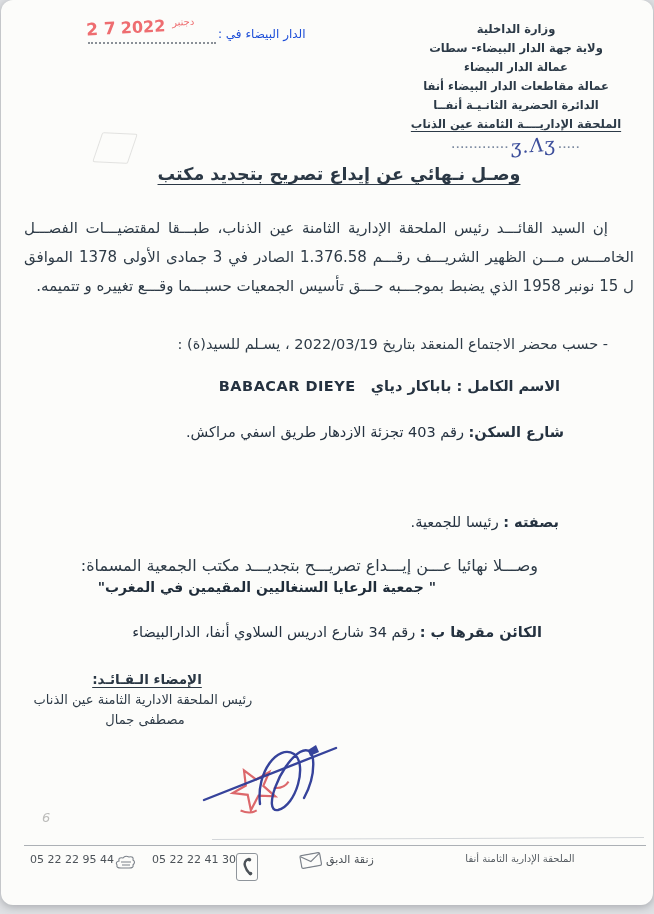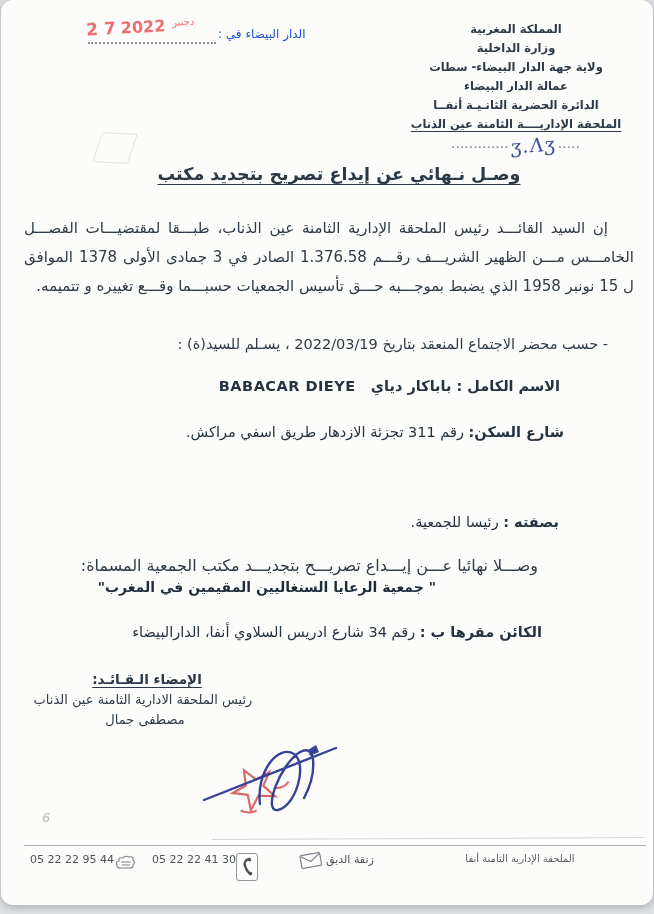--- a/index.html
+++ b/index.html
@@ -93,24 +93,24 @@
 
     <div class="date-dots"></div>
     <div class="date-label">الدار البيضاء في :</div>
     <div class="date-stamp">
       <span class="d">2 7</span>
       <span class="m">دجنبر</span>
       <span class="y">2022</span>
     </div>
 
     <div class="letterhead">
-      <div>المملكة المغربية</div>
       <div>وزارة الداخلية</div>
       <div>ولاية جهة الدار البيضاء- سطات</div>
       <div>عمالة الدار البيضاء</div>
+      <div>عمالة مقاطعات الدار البيضاء أنفا</div>
       <div>الدائرة الحضرية الثانـيـة أنفــا</div>
       <div class="ln-last">الملحقة الإداريــــة الثامنة عين الذناب</div>
       <div class="hand-mark-row"><span>.....</span><span class="hand-mark">ʒ.Λʒ</span><span>.............</span></div>
     </div>
 
     <div class="fold-mark"></div>
 
     <div class="doc-title">وصـل نـهائي عن إيداع تصريح بتجديد مكتب</div>
 
     <div class="para">إن السيد القائـــد رئيس الملحقة الإدارية الثامنة عين الذناب، طبـــقا لمقتضيـــات الفصـــل الخامـــس مـــن الظهير الشريـــف رقـــم 1.376.58 الصادر في 3 جمادى الأولى 1378 الموافق ل 15 نونبر 1958 الذي يضبط بموجـــبه حـــق تأسيس الجمعيات حسبـــما وقـــع تغييره و تتميمه.</div>
@@ -118,21 +118,21 @@
     <div class="meeting">- حسب محضر الاجتماع المنعقد بتاريخ 2022/03/19 ، يسـلم للسيد(ة) :</div>
 
     <div class="fieldrow row-name">
       <span class="lbl">الاسم الكامل :</span>
       <span class="val">باباكار دياي</span>
       <span class="latin">BABACAR DIEYE</span>
     </div>
 
     <div class="fieldrow row-addr">
       <span class="lbl">شارع السكن:</span>
-      <span class="val">رقم 311 تجزئة الازدهار طريق اسفي مراكش.</span>
+      <span class="val">رقم 403 تجزئة الازدهار طريق اسفي مراكش.</span>
     </div>
 
 
     <div class="fieldrow row-cap">
       <span class="lbl">بصفته :</span>
       <span class="val">رئيسا للجمعية.</span>
     </div>
 
     <div class="receipt-intro">وصـــلا نهائيا عـــن إيـــداع تصريـــح بتجديـــد مكتب الجمعية المسماة:</div>
     <div class="assoc-name">" جمعية الرعايا السنغاليين المقيمين في المغرب"</div>

